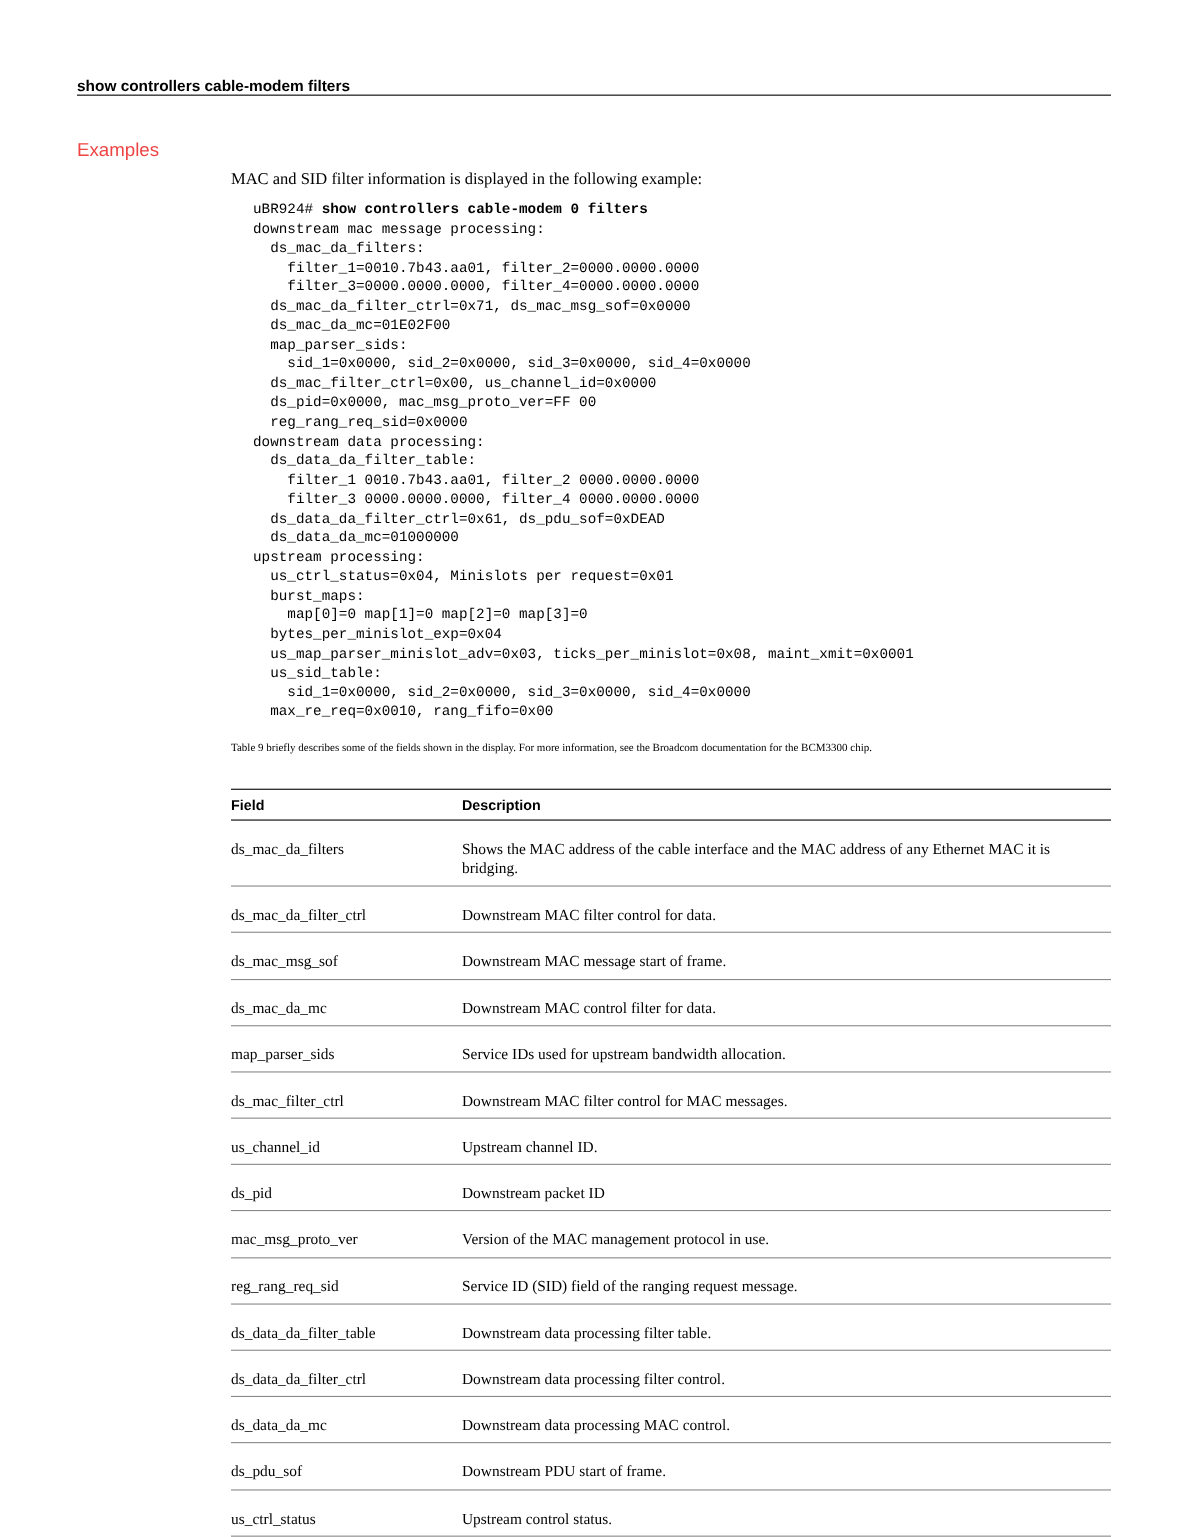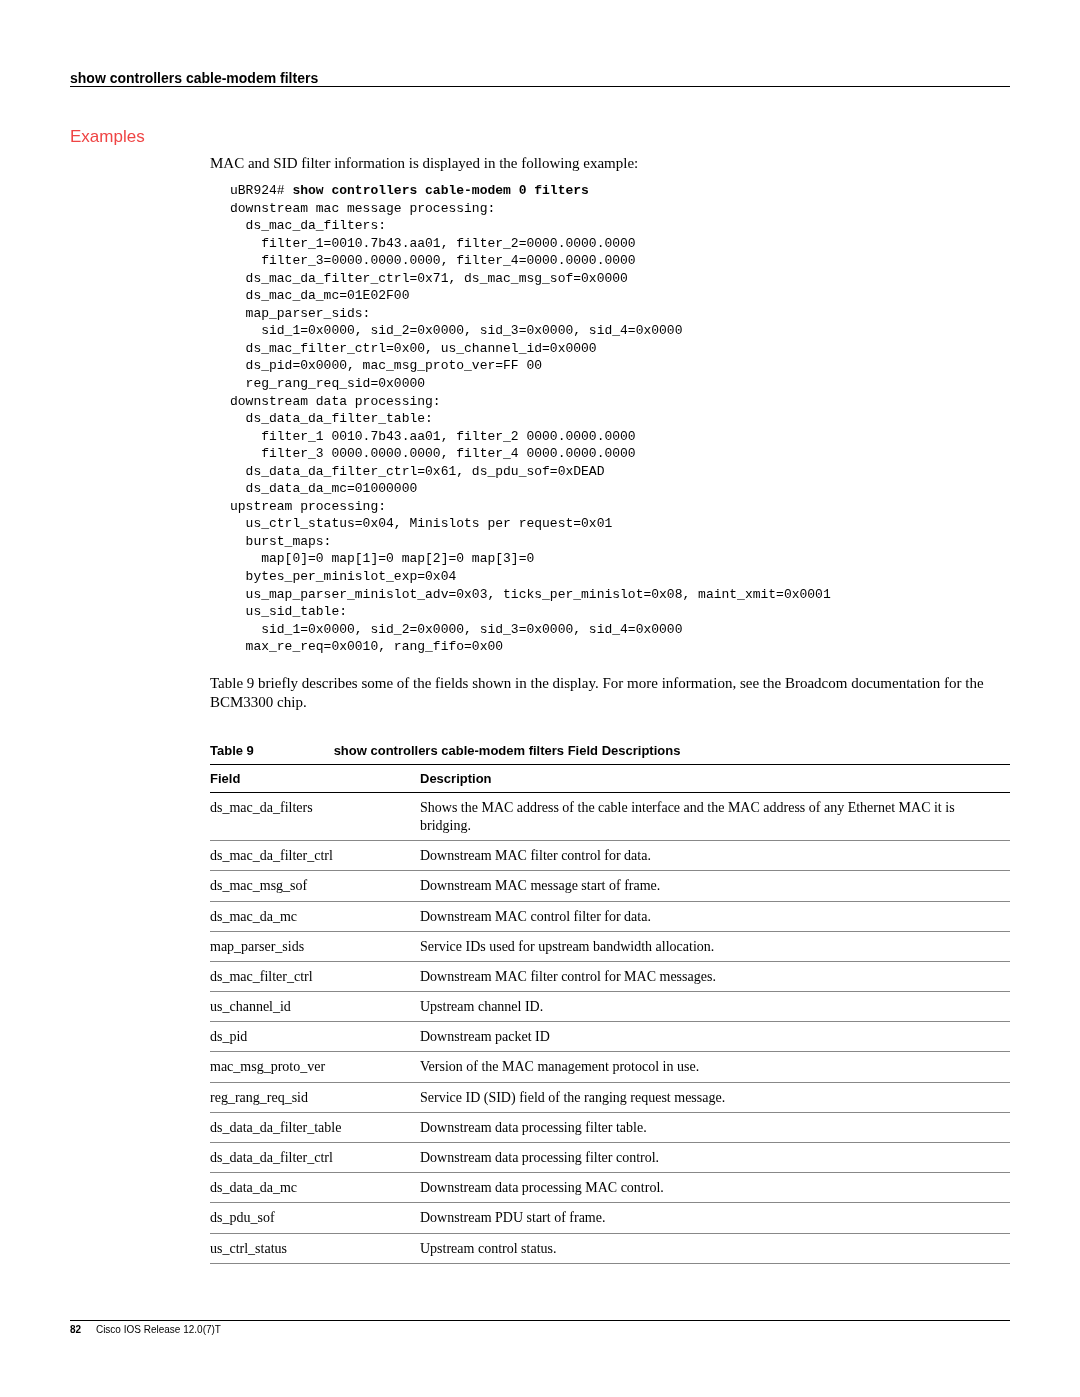--- a/index.html
+++ b/index.html
@@ -41,21 +41,21 @@
     font-family: "Courier New", Courier, monospace;
     font-size: 13px;
     line-height: 1.35;
     white-space: pre;
     margin: 0 0 18px 20px;
   }
   pre.code .bold {
     font-weight: bold;
   }
   .para {
-    font-size: 15px;
+    font-size: 10px;
     margin: 0 0 30px 0;
     line-height: 1.3;
   }
   .table-caption {
     font-family: Arial, Helvetica, sans-serif;
     font-size: 13px;
     font-weight: bold;
     margin-bottom: 6px;
   }
   .table-caption .tnum {
@@ -75,21 +75,21 @@
   table.fields th {
     text-align: left;
     font-family: Arial, Helvetica, sans-serif;
     font-weight: bold;
     font-size: 13px;
     padding: 6px 10px 6px 0;
     border-top: 1px solid #000;
     border-bottom: 1px solid #000;
   }
   table.fields td {
-    padding: 6px 10px 5px 0;
+    padding: 18px 10px 5px 0;
     vertical-align: top;
     border-bottom: 1px solid #888;
     line-height: 1.3;
   }
   table.fields td.fcol {
     width: 200px;
   }
   .footer {
     margin-top: 56px;
     border-top: 1px solid #000;
@@ -138,24 +138,20 @@
   burst_maps:
     map[0]=0 map[1]=0 map[2]=0 map[3]=0
   bytes_per_minislot_exp=0x04
   us_map_parser_minislot_adv=0x03, ticks_per_minislot=0x08, maint_xmit=0x0001
   us_sid_table:
     sid_1=0x0000, sid_2=0x0000, sid_3=0x0000, sid_4=0x0000
   max_re_req=0x0010, rang_fifo=0x00</span></pre>
 
     <div class="para">Table 9 briefly describes some of the fields shown in the display. For more information, see the Broadcom documentation for the BCM3300 chip.</div>
 
-    <div class="table-caption">
-      <span class="tnum">Table 9</span>
-      <span class="ttitle">show controllers cable-modem filters Field Descriptions</span>
-    </div>
 
     <table class="fields">
       <thead>
         <tr>
           <th>Field</th>
           <th>Description</th>
         </tr>
       </thead>
       <tbody id="rows-body">
       <tr>

